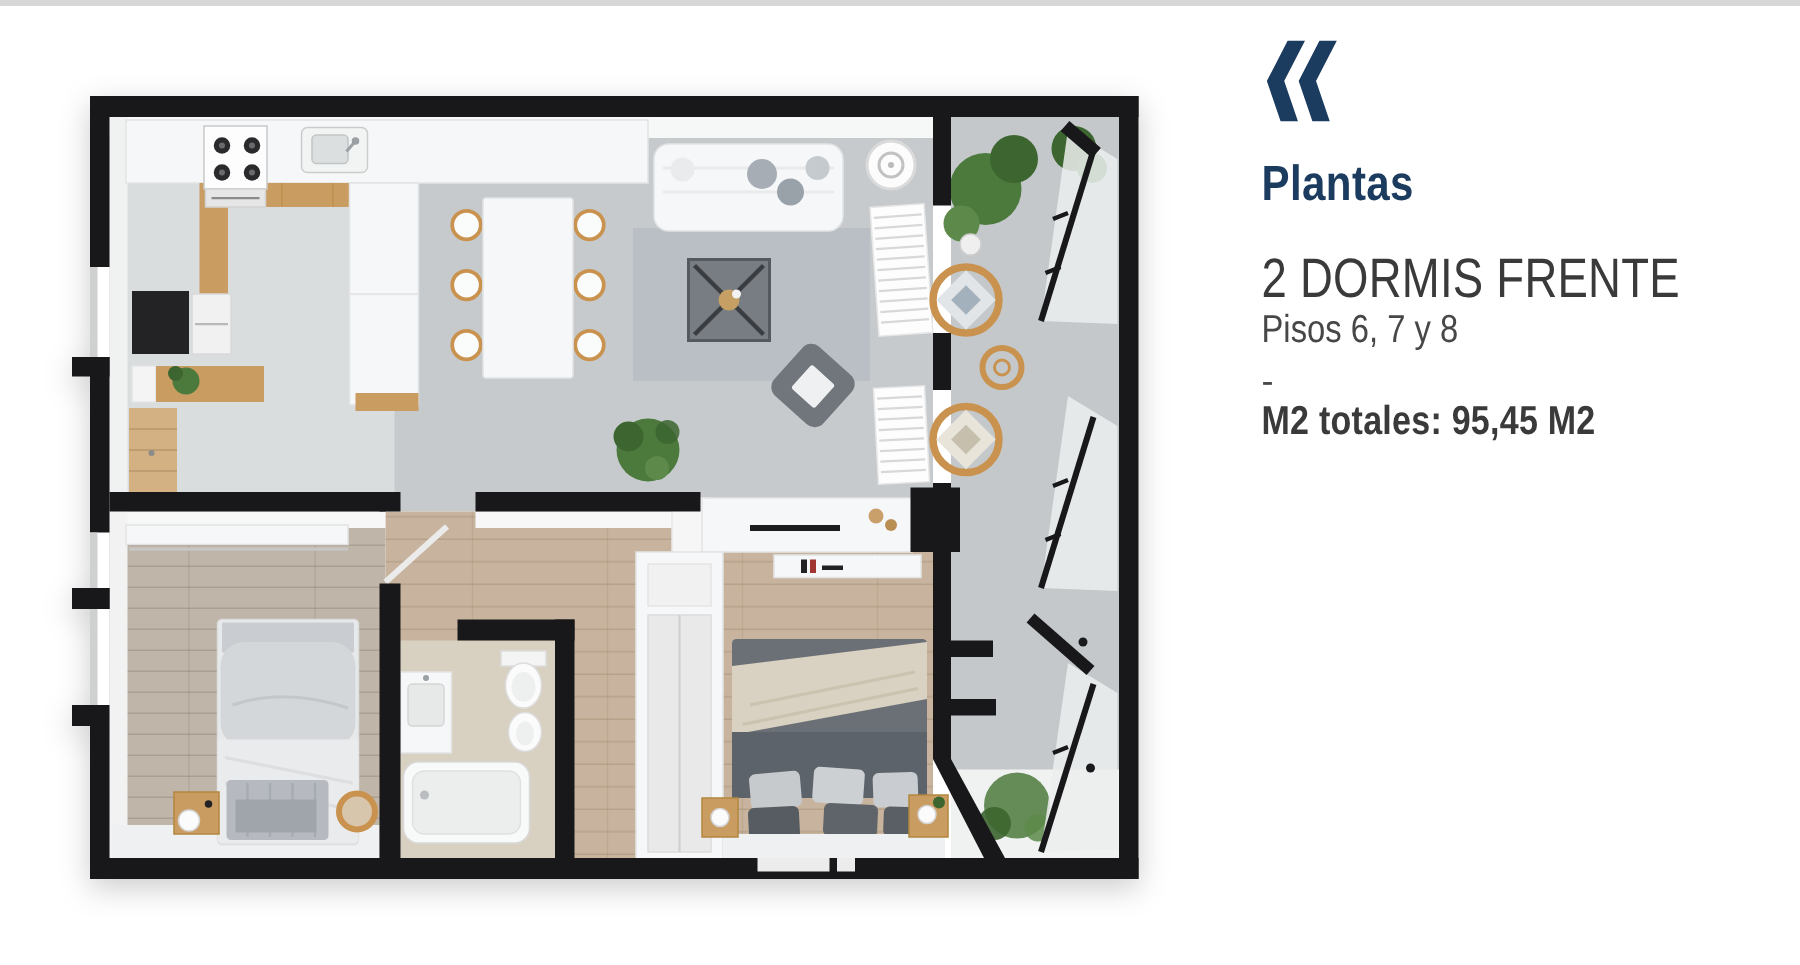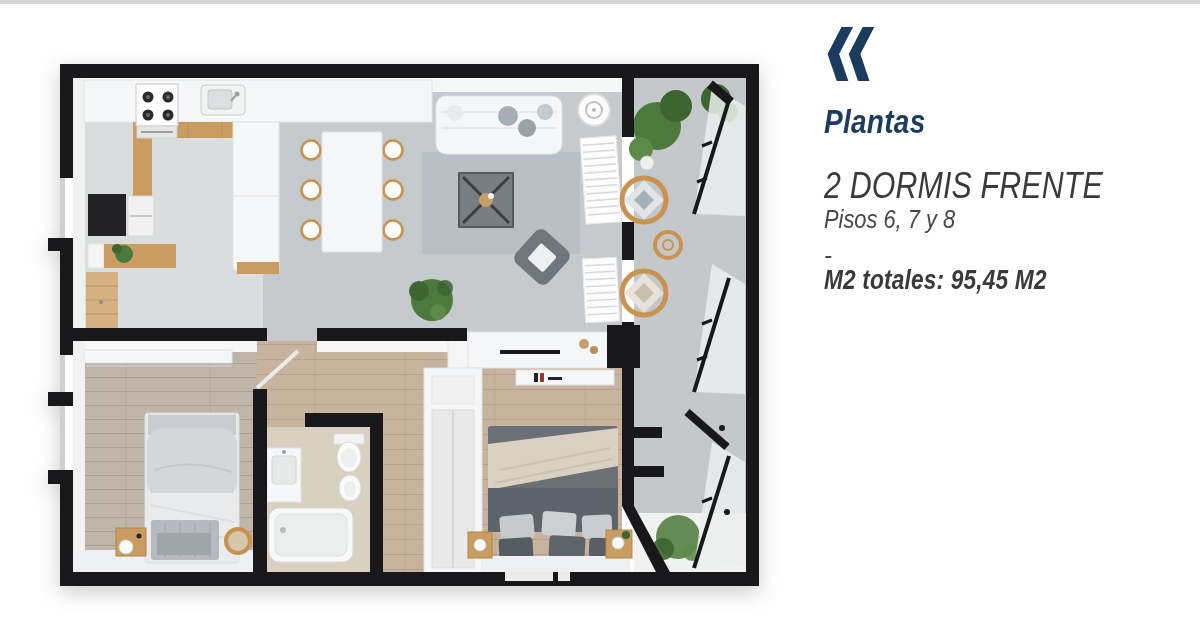--- a/index.html
+++ b/index.html
@@ -11,21 +11,21 @@
   .top-rule{position:absolute;left:0;top:0;width:1200px;height:4px;background:var(--top-rule,#d7d7d7);}
   
   .plan{position:absolute;left:0;top:0;width:770px;height:643px;}
   .plan svg{position:absolute;left:0;top:0;filter:drop-shadow(0 6px 10px rgba(0,0,0,.20));}
   .wall{fill:var(--wall,#18181b);}
   .wfur{fill:var(--sofa-white,#f6f7f8);stroke:#e2e3e4;stroke-width:1;}
   .wood{fill:var(--wood,#c99c62);}
   .plantc{fill:var(--plant,#4c7a3c);}
   .plantd{fill:var(--plant-dark,#3c652f);}
   
-  .info{position:absolute;left:824px;top:27px;width:360px;height:300px;color:var(--text-dark,#3a3a3a);font-style:italic;}
+  .info{position:absolute;left:841px;top:27px;width:360px;height:300px;color:var(--text-dark,#3a3a3a);}
   .info .logo{position:absolute;left:0;top:0;width:62px;height:54px;}
   .brand-title{
     position:absolute;left:0;top:76px;margin:0;width:420px;
     font-size:33px;font-weight:700;color:var(--accent,#1b3b5f);
     transform:scaleX(.85);transform-origin:left top;letter-spacing:.3px;
   }
   .unit-name{
     position:absolute;left:0;top:138px;margin:0;width:440px;
     font-size:37px;font-weight:400;color:var(--text-dark,#3a3a3a);
     transform:scaleX(.82);transform-origin:left top;letter-spacing:.2px;

